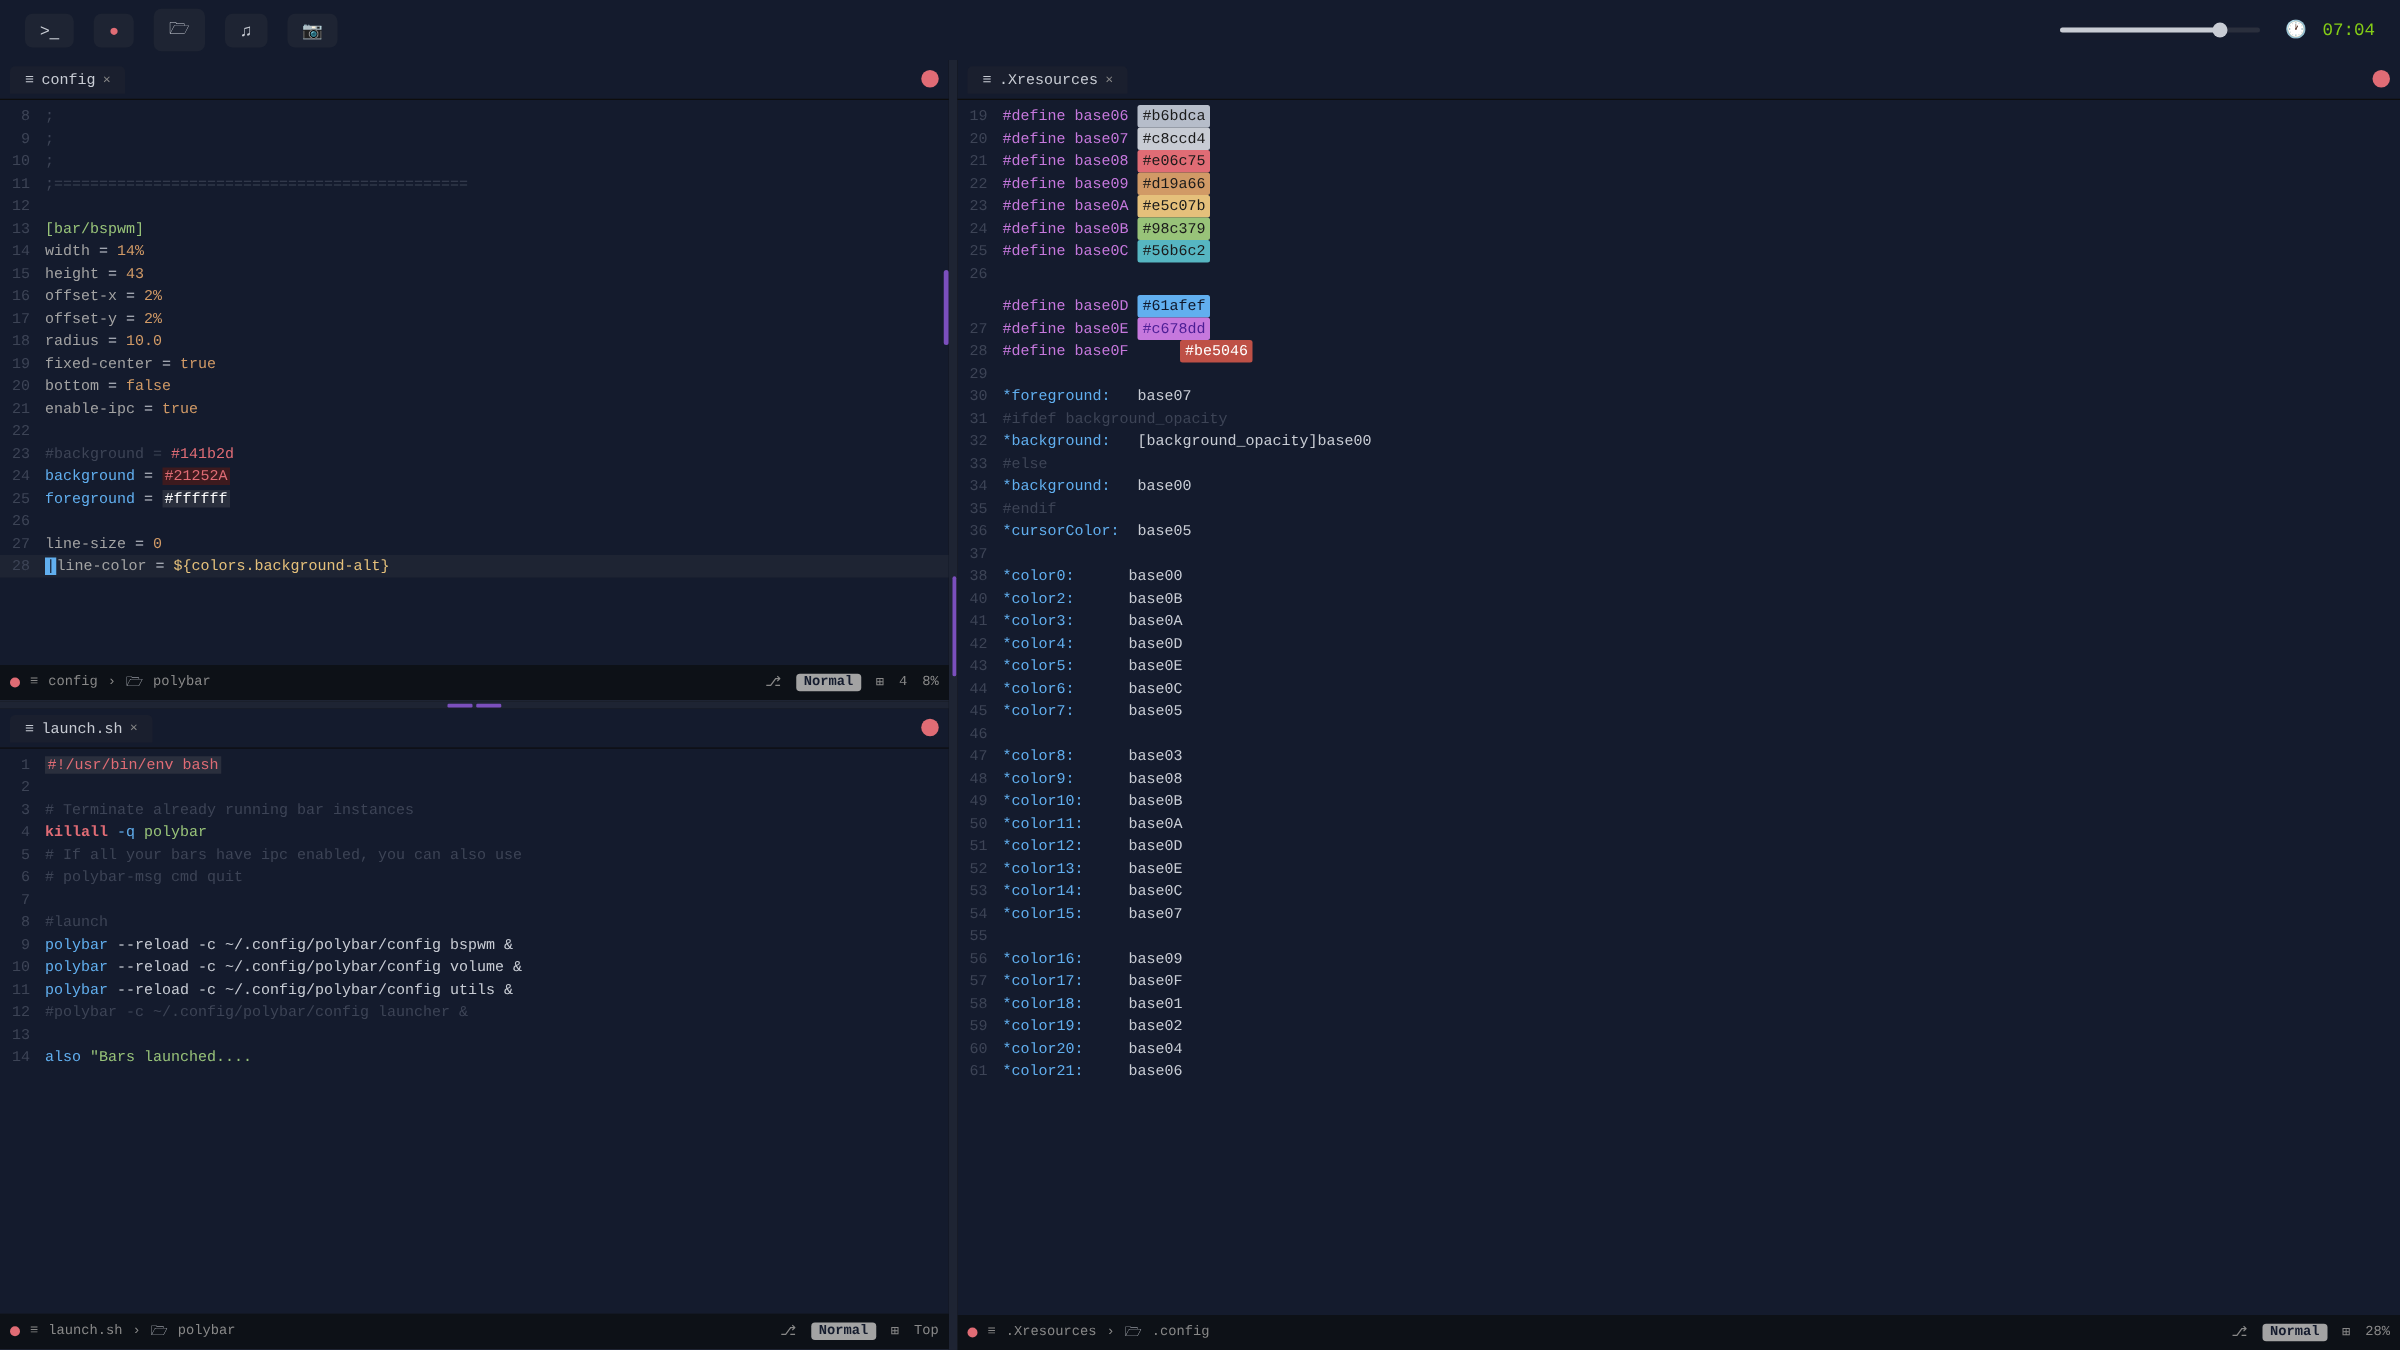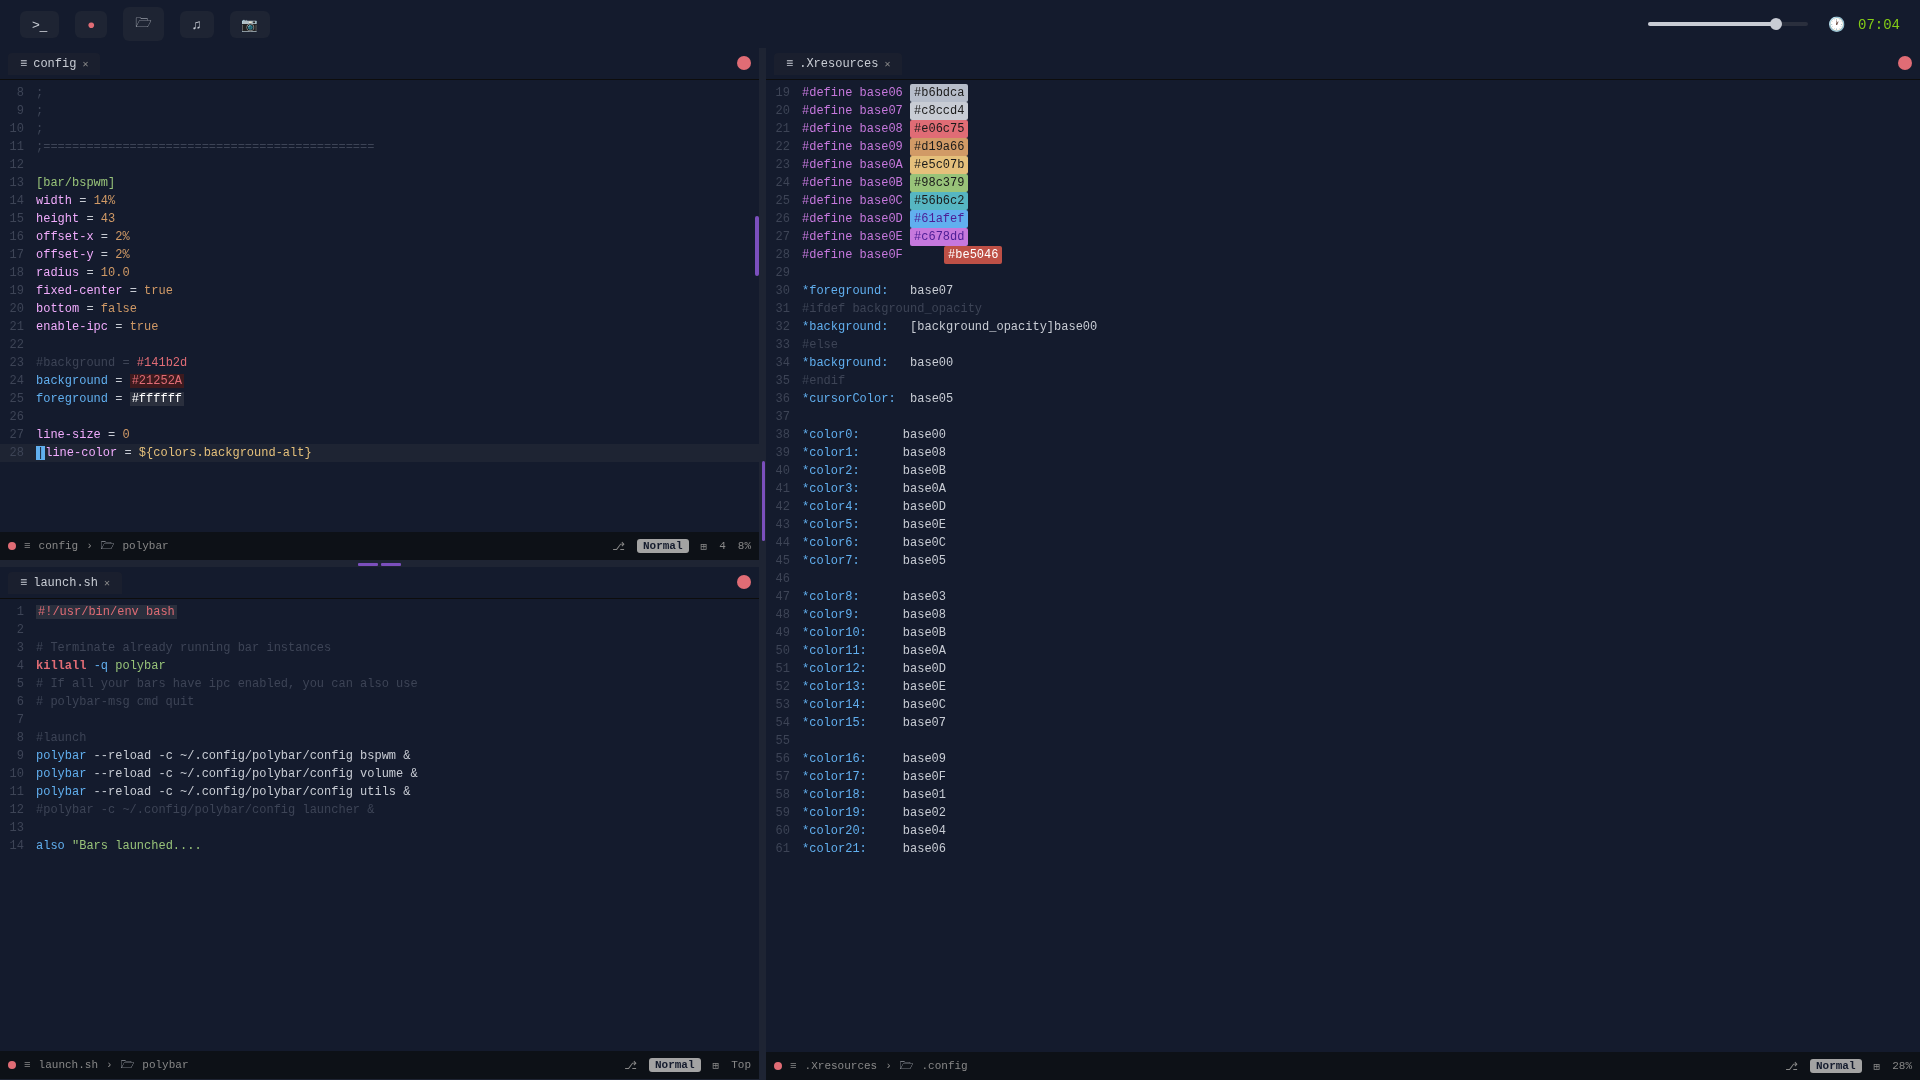--- a/index.html
+++ b/index.html
@@ -160,21 +160,21 @@
     }
     .line-content {
       flex: 1;
       font-size: 12px;
       white-space: pre;
     }
 
     
     .c-comment { color: #3d4456; }
     .c-section { color: #98c379; }
-    .c-key { color: #f0abfc; }
+    .c-key { color: #a3a3a3; }
     .c-op { color: #c8ccd4; }
     .c-num { color: #d19a66; }
     .c-bool { color: #d19a66; }
     .c-str { color: #98c379; }
     .c-var { color: #e5c07b; }
     .c-cursor-line { background: #1e2433; }
 
     
     .status-bar {
       height: 28px;
@@ -233,21 +233,21 @@
       padding: 0 4px;
       border-radius: 2px;
     }
     .swatch-b6bdca { background: #b6bdca; color: #1a1a1a; }
     .swatch-c8ccd4 { background: #c8ccd4; color: #1a1a1a; }
     .swatch-e06c75 { background: #e06c75; color: #1a1a1a; }
     .swatch-d19a66 { background: #d19a66; color: #1a1a1a; }
     .swatch-e5c07b { background: #e5c07b; color: #1a1a1a; }
     .swatch-98c379 { background: #98c379; color: #1a1a1a; }
     .swatch-56b6c2 { background: #56b6c2; color: #1a1a1a; text-align: right; }
-    .swatch-61afef { background: #61afef; color: #4c1d95; }
+    .swatch-61afef { background: #61afef; color: #0f172a; margin-top: 26px; }
     .swatch-c678dd { background: #c678dd; color: #4c1d95; }
     .swatch-be5046 { background: #be5046; color: #fff; margin-left: 34px; }
 
     .xres-line-content {
       font-size: 12px;
       white-space: pre;
     }
     .xres-define { color: #c678dd; }
     .xres-setting { color: #61afef; }
     .xres-comment { color: #3d4456; }
@@ -640,24 +640,20 @@
         </div>
         <div class="code-line">
           <span class="line-num">37</span>
           <span class="xres-line-content"></span>
         </div>
         <div class="code-line">
           <span class="line-num">38</span>
           <span class="xres-line-content"><span class="xres-setting">*color0:</span>      base00</span>
         </div>
         <div class="code-line">
-          <span class="line-num">39</span>
-          <span class="xres-line-content"><span class="xres-setting">*color1:</span>      base08</span>
-        </div>
-        <div class="code-line">
           <span class="line-num">40</span>
           <span class="xres-line-content"><span class="xres-setting">*color2:</span>      base0B</span>
         </div>
         <div class="code-line">
           <span class="line-num">41</span>
           <span class="xres-line-content"><span class="xres-setting">*color3:</span>      base0A</span>
         </div>
         <div class="code-line">
           <span class="line-num">42</span>
           <span class="xres-line-content"><span class="xres-setting">*color4:</span>      base0D</span>

